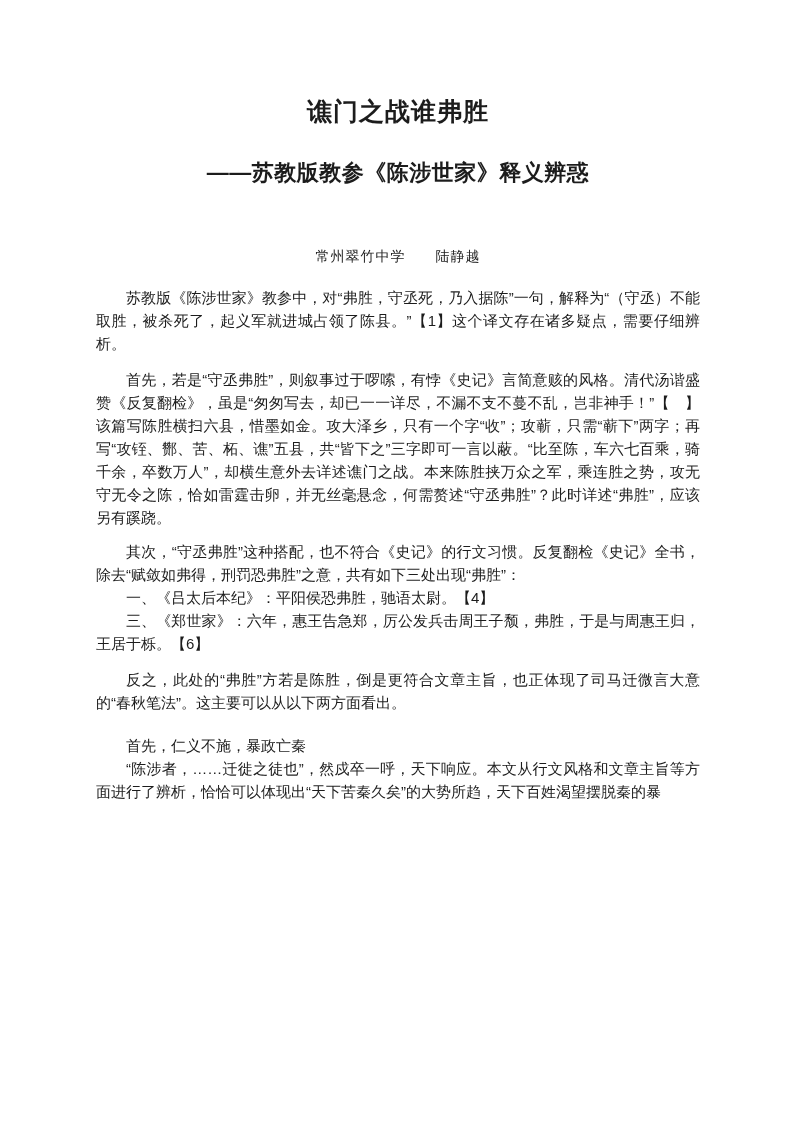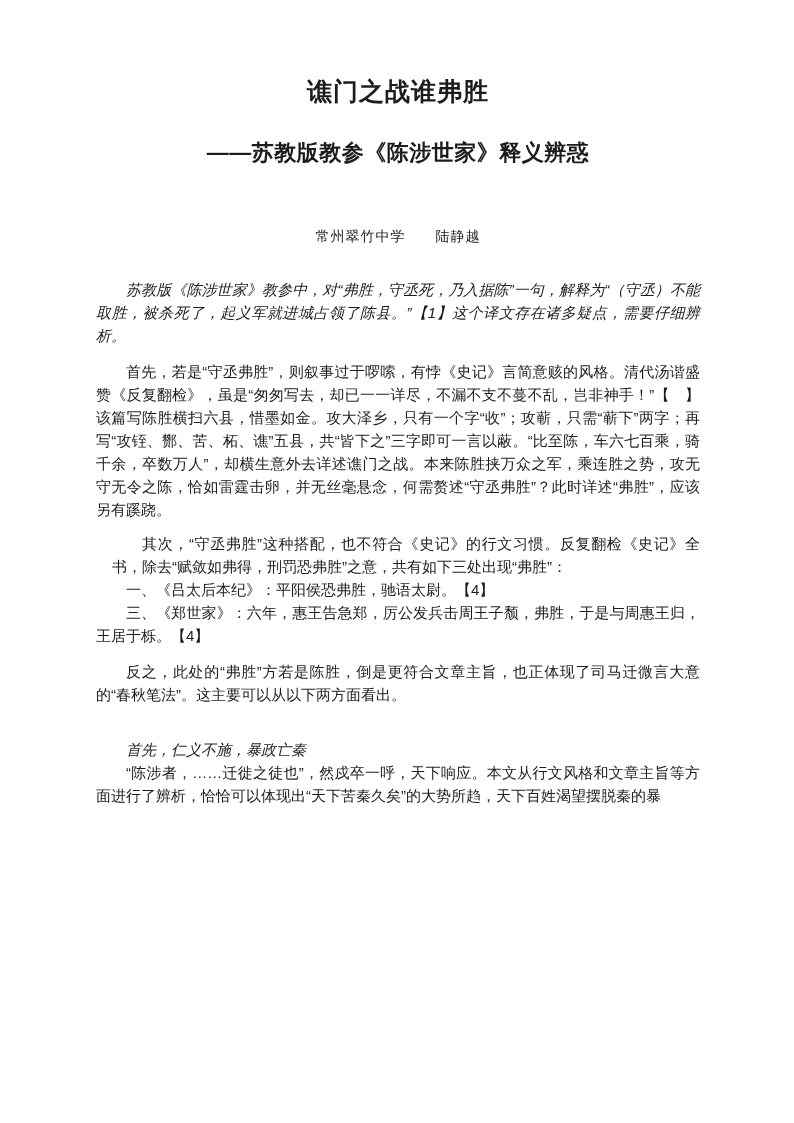--- a/index.html
+++ b/index.html
@@ -3,21 +3,21 @@
 <meta charset="utf-8">
 <style>
   html,body{margin:0;padding:0;background:#888;}
   .page{
     position:relative;
     width:794px;height:1123px;
     margin:0 auto;
     background:#ffffff;
     color:#1c1c1c;
     box-sizing:border-box;
-    padding:76px 94px 0 96px;
+    padding:96px 94px 0 96px;
     overflow:hidden;
     font-family:"Liberation Sans","DejaVu Sans",sans-serif;
   }
   .doc-title{
     text-align:center;
     font-size:25px;
     font-weight:700;
     line-height:1.25;
     letter-spacing:1px;
   }
@@ -45,40 +45,40 @@
   .meta-label{margin-right:8px;white-space:nowrap;}
   .body-block{
     font-size:15px;
     line-height:23px;
     text-align:justify;
   }
   .para{
     text-indent:2em;
     margin:0;
   }
-  .gap-top-lg{margin-top:32px;font-style:italic;}
+  .gap-top-lg{margin-top:20px;}
   .gap-top-md{margin-top:13px;}
-  .gap-top-sm{margin-top:11px;margin-left:16px;}
+  .gap-top-sm{margin-top:11px;}
 </style>
 </head>
 <body>
 
 <div class="page">
 
   <div class="doc-title">谯门之战谁弗胜</div>
 
   <div class="doc-subtitle">——苏教版教参《陈涉世家》释义辨惑</div>
 
   <div class="doc-author">常州翠竹中学　　陆静越</div>
 
 
   <div class="body-block">
     <p class="para gap-top-lg">苏教版《陈涉世家》教参中，对“弗胜，守丞死，乃入据陈”一句，解释为“（守丞）不能取胜，被杀死了，起义军就进城占领了陈县。”【1】这个译文存在诸多疑点，需要仔细辨析。</p>
     <p class="para gap-top-md">首先，若是“守丞弗胜”，则叙事过于啰嗦，有悖《史记》言简意赅的风格。清代汤谐盛赞《反复翻检》，虽是“匆匆写去，却已一一详尽，不漏不支不蔓不乱，岂非神手！”【　】该篇写陈胜横扫六县，惜墨如金。攻大泽乡，只有一个字“收”；攻蕲，只需“蕲下”两字；再写“攻铚、酂、苦、柘、谯”五县，共“皆下之”三字即可一言以蔽。“比至陈，车六七百乘，骑千余，卒数万人”，却横生意外去详述谯门之战。本来陈胜挟万众之军，乘连胜之势，攻无守无令之陈，恰如雷霆击卵，并无丝毫悬念，何需赘述“守丞弗胜”？此时详述“弗胜”，应该另有蹊跷。</p>
     <p class="para gap-top-sm">其次，“守丞弗胜”这种搭配，也不符合《史记》的行文习惯。反复翻检《史记》全书，除去“赋敛如弗得，刑罚恐弗胜”之意，共有如下三处出现“弗胜”：</p>
     <p class="para">一、《吕太后本纪》：平阳侯恐弗胜，驰语太尉。【4】</p>
-    <p class="para">三、《郑世家》：六年，惠王告急郑，厉公发兵击周王子颓，弗胜，于是与周惠王归，王居于栎。【4】</p>
+    <p class="para">三、《郑世家》：六年，惠王告急郑，厉公发兵击周王子颓，弗胜，于是与周惠王归，王居于栎。【6】</p>
     <p class="para gap-top-md">反之，此处的“弗胜”方若是陈胜，倒是更符合文章主旨，也正体现了司马迁微言大意的“春秋笔法”。这主要可以从以下两方面看出。</p>
     <p class="para gap-top-lg">首先，仁义不施，暴政亡秦</p>
     <p class="para">“陈涉者，……迁徙之徒也”，然戍卒一呼，天下响应。本文从行文风格和文章主旨等方面进行了辨析，恰恰可以体现出“天下苦秦久矣”的大势所趋，天下百姓渴望摆脱秦的暴</p>
   </div>
 
 </div>
 
 </body></html>

